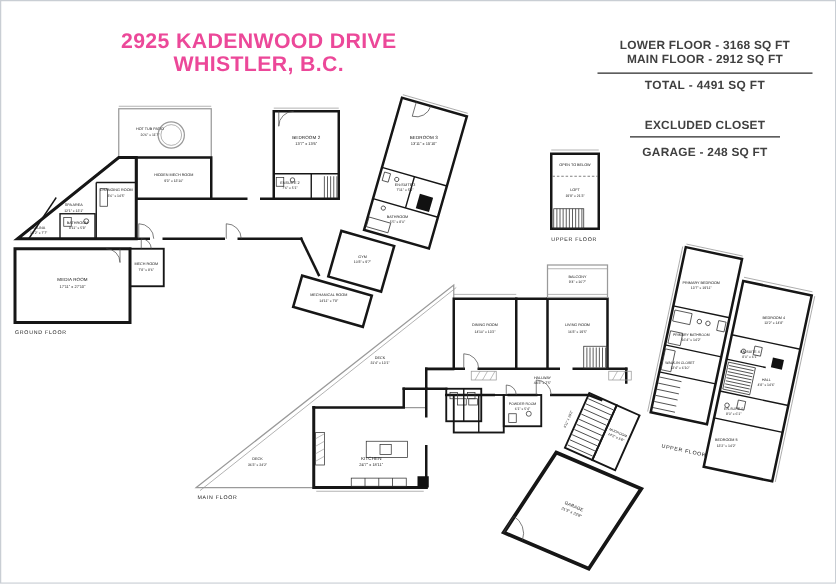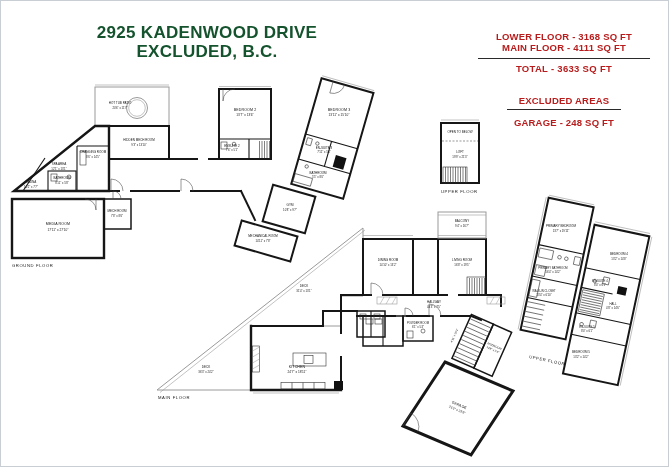--- a/index.html
+++ b/index.html
@@ -1,22 +1,22 @@
 <!DOCTYPE html>
 <html><head>
 <meta charset="utf-8">
 <style>
   html,body{margin:0;padding:0;background:#e8e8e8;}
   .page{position:relative;width:669px;height:467px;background:#ffffff;
         border:1px solid #c9ced4;box-sizing:border-box;overflow:hidden;
         font-family:"Liberation Sans",sans-serif;}
   .title{position:absolute;top:22px;left:72px;width:268px;text-align:center;
-         font-weight:bold;font-size:17px;line-height:19px;color:#14532d;letter-spacing:.3px;}
+         font-weight:bold;font-size:17px;line-height:19px;color:#ec4899;letter-spacing:.3px;}
   .summary{position:absolute;top:30px;right:12px;width:184px;text-align:center;
-           font-weight:bold;color:#b91c1c;}
+           font-weight:bold;color:#404040;}
   .s-line{font-size:9.5px;line-height:11px;letter-spacing:.2px;}
   .s-rule{border-top:1.5px solid #2a2a2a;margin:5px 6px 4px 6px;height:0;}
   .s-total{font-size:9.5px;line-height:11px;letter-spacing:.3px;}
   .s-excl{display:inline-block;font-size:9.5px;border-bottom:1.5px solid #2a2a2a;
           padding:0 12px 3px 12px;margin-top:21px;letter-spacing:.2px;}
   .s-garage{font-size:9.5px;margin-top:7px;letter-spacing:.2px;}
   svg.plan{position:absolute;left:0;top:0;}
   svg text{font-family:"Liberation Sans",sans-serif;fill:#141414;}
   .nm{font-size:3.6px;text-anchor:middle;letter-spacing:.1px;}
   .nms{font-size:3px;text-anchor:middle;}
@@ -37,29 +37,29 @@
   .arc{stroke:#444;stroke-width:.55;fill:none;}
   .hatch{stroke:#8a8a8a;stroke-width:.45;}
 </style>
 </head>
 <body>
 
 <div class="page">
 
   <div class="title">
     <div>2925 KADENWOOD DRIVE</div>
-    <div>EXCLUDED, B.C.</div>
+    <div>WHISTLER, B.C.</div>
   </div>
 
   <div class="summary">
     <div class="s-line">LOWER FLOOR - 3168 SQ FT</div>
-    <div class="s-line">MAIN FLOOR - 4111 SQ FT</div>
+    <div class="s-line">MAIN FLOOR - 2912 SQ FT</div>
     <div class="s-rule"></div>
-    <div class="s-total">TOTAL  -  3633 SQ FT</div>
-    <div><span class="s-excl">EXCLUDED AREAS</span></div>
+    <div class="s-total">TOTAL  -  4491 SQ FT</div>
+    <div><span class="s-excl">EXCLUDED CLOSET</span></div>
     <div class="s-garage">GARAGE - 248 SQ FT</div>
   </div>
 
   <svg class="plan" width="669" height="467" viewBox="0 0 669 467">
 
     <g>
 
       <g>
         <rect class="gray" x="94" y="86" width="74" height="39"></rect>
         <line class="gthin" x1="94" y1="84" x2="168" y2="84"></line>

